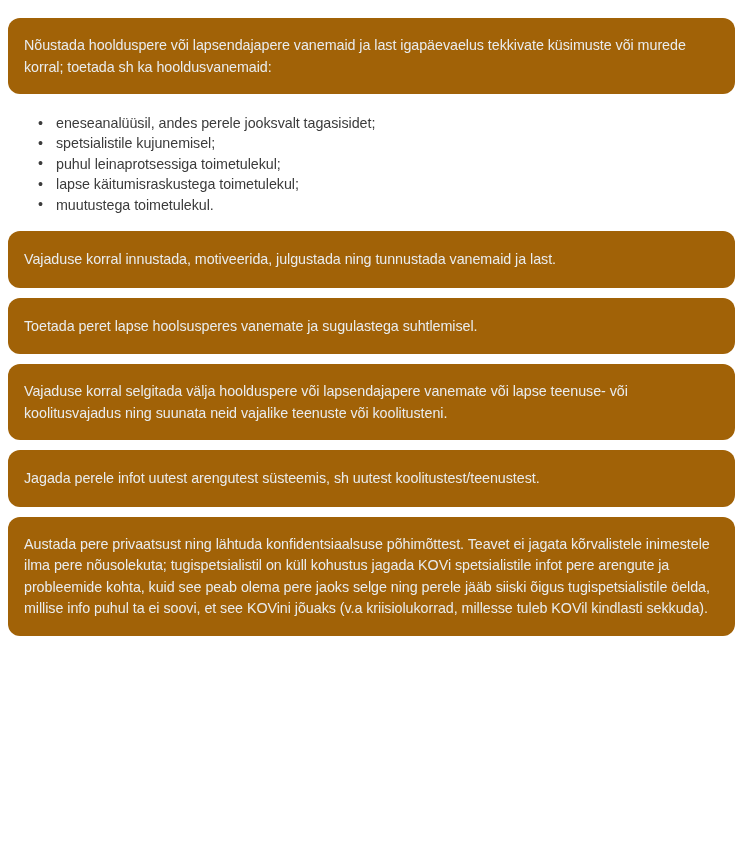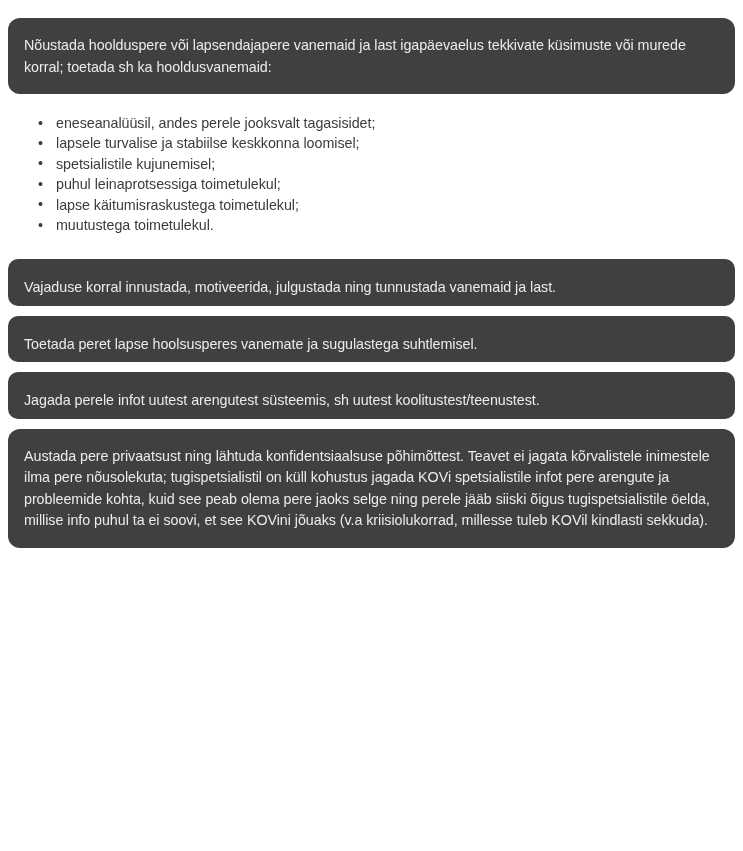--- a/index.html
+++ b/index.html
@@ -14,41 +14,40 @@
     overflow: hidden;
   }
   .page {
     position: relative;
     width: 743px;
     height: 851px;
     box-sizing: border-box;
     padding: 18px 8px 0 8px;
   }
   .callout {
-    background: #404040;
+    background: #a16207;
     color: #e9ecee;
     border-radius: 12px;
     padding: 17px 18px 16px 16px;
     margin-bottom: 10px;
     font-size: 14.3px;
     line-height: 21.5px;
     letter-spacing: -0.05px;
     box-sizing: border-box;
   }
   .callout p {
     margin: 0;
   }
   .callout.one-line {
     padding-top: 18px;
-    padding-bottom: 7px;
-    border-radius: 10px;
+    padding-bottom: 17px;
   }
   .bullet-block {
     margin: 0;
-    padding: 9px 8px 24px 30px;
+    padding: 9px 8px 16px 30px;
     list-style: none;
   }
   .bullet-block li {
     position: relative;
     color: #3b3b3b;
     font-size: 14.3px;
     line-height: 20.4px;
     letter-spacing: -0.05px;
     padding-left: 18px;
   }
@@ -64,35 +63,37 @@
 </head>
 <body>
 
 <div class="page">
 
   <div class="callout">
     <p>Nõustada hoolduspere või lapsendajapere vanemaid ja last igapäevaelus tekkivate küsimuste või murede korral; toetada sh ka hooldusvanemaid:</p>
   </div>
   <ul class="bullet-block">
     <li>eneseanalüüsil, andes perele jooksvalt tagasisidet;</li>
-    <li>lapsele turvalise ja stabiilse keskkonna loomisel;</li>
     <li>spetsialistile kujunemisel;</li>
     <li>puhul leinaprotsessiga toimetulekul;</li>
     <li>lapse käitumisraskustega toimetulekul;</li>
     <li>muutustega toimetulekul.</li>
   </ul>
 
   <div class="callout one-line">
     <p>Vajaduse korral innustada, motiveerida, julgustada ning tunnustada vanemaid ja last.</p>
   </div>
 
   <div class="callout one-line">
     <p>Toetada peret lapse hoolsusperes vanemate ja sugulastega suhtlemisel.</p>
   </div>
 
+  <div class="callout">
+    <p>Vajaduse korral selgitada välja hoolduspere või lapsendajapere vanemate või lapse teenuse- või koolitusvajadus ning suunata neid vajalike teenuste või koolitusteni.</p>
+  </div>
 
   <div class="callout one-line">
     <p>Jagada perele infot uutest arengutest süsteemis, sh uutest koolitustest/teenustest.</p>
   </div>
 
 
   <div class="callout">
     <p>Austada pere privaatsust ning lähtuda konfidentsiaalsuse põhimõttest. Teavet ei jagata kõrvalistele inimestele ilma pere nõusolekuta; tugispetsialistil on küll kohustus jagada KOVi spetsialistile infot pere arengute ja probleemide kohta, kuid see peab olema pere jaoks selge ning perele jääb siiski õigus tugispetsialistile öelda, millise info puhul ta ei soovi, et see KOVini jõuaks (v.a kriisiolukorrad, millesse tuleb KOVil kindlasti sekkuda).</p>
   </div>
 

